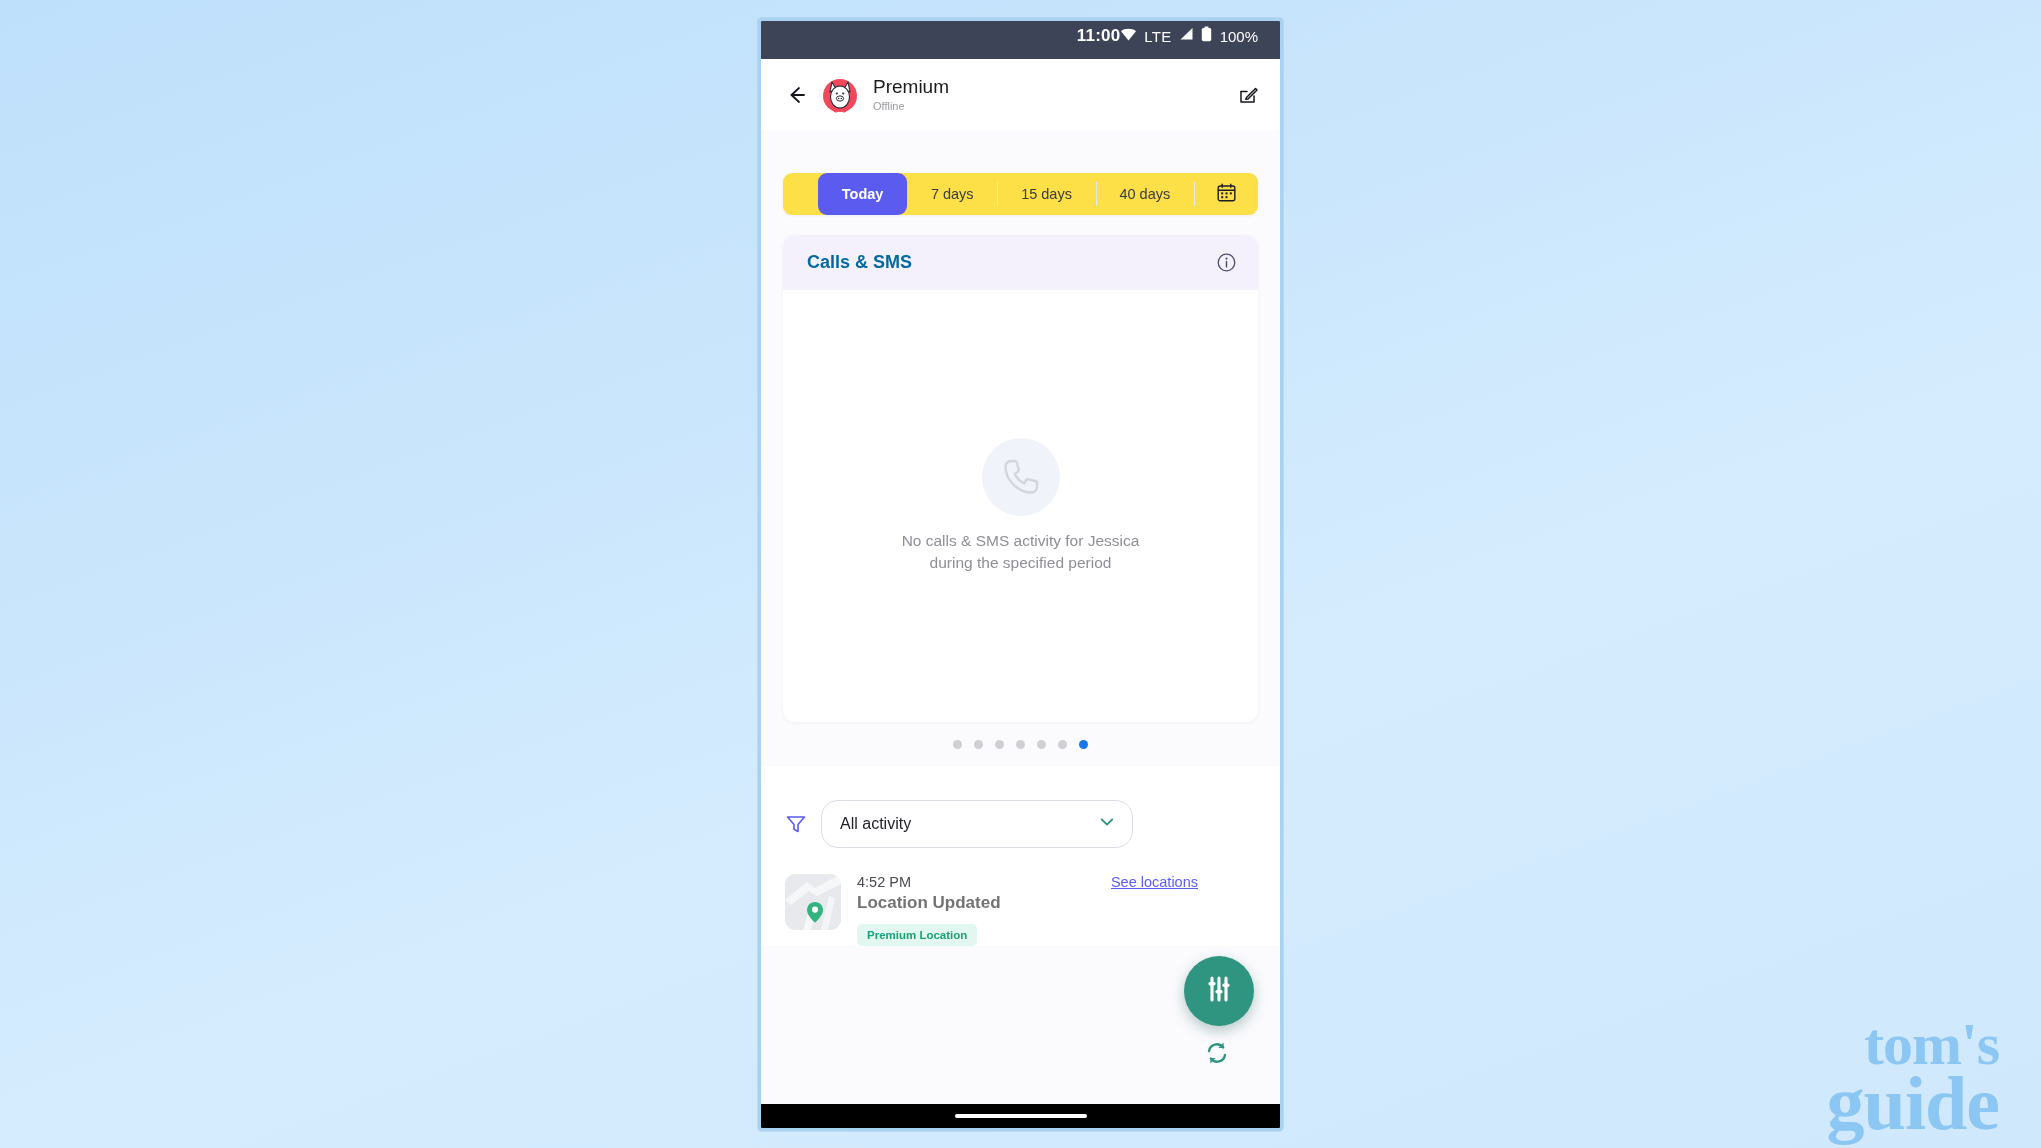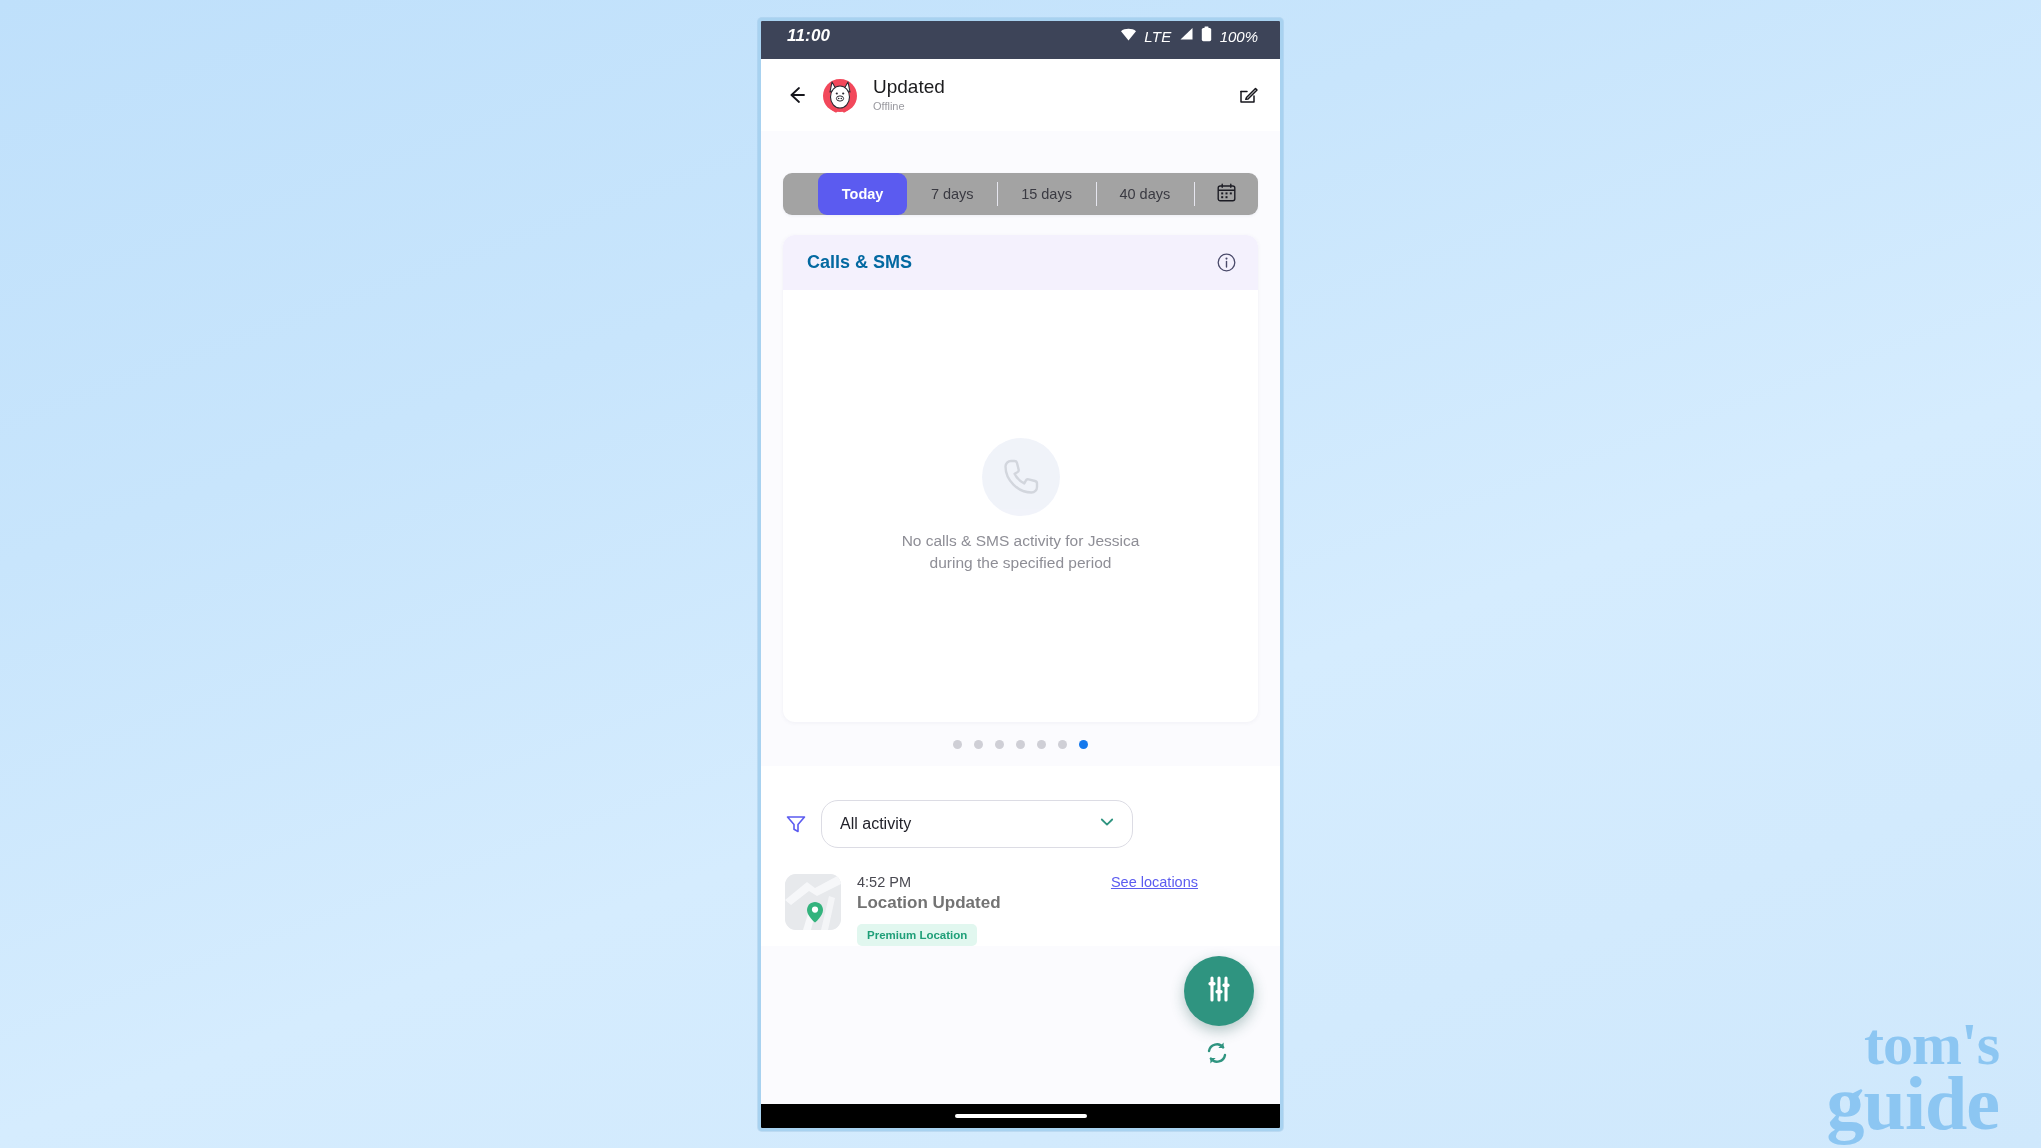--- a/index.html
+++ b/index.html
@@ -39,24 +39,23 @@
     box-shadow: 0 0 0 1px rgba(120,170,210,.25);
     display: flex; flex-direction: column;
   }
 
   
   .statusbar {
     height: 38px;
     background: #3d4458;
     color: #ffffff;
     display: flex; align-items: center;
-    justify-content: space-between;
+    justify-content: flex-end;
     padding: 0 22px 8px 26px;
     flex: 0 0 auto;
-    font-style: italic;
   }
   .statusbar .clock { font-size: 17px; font-weight: bold; letter-spacing: .2px; }
   .status-right { display: flex; align-items: center; gap: 7px; }
   .status-right .lte { font-size: 15px; font-weight: 500; letter-spacing: .3px;}
   .status-right .batt-pct { font-size: 15px; font-weight: 500; margin-left: 1px;}
 
   
   .app-header {
     flex: 0 0 auto;
     height: 72px;
@@ -82,21 +81,21 @@
     overflow: hidden;
     position: relative;
   }
 
   .spacer-top { height: 42px; }
 
   
   .tabs-wrap { padding: 0 22px; }
   .tabs {
     display: flex; align-items: stretch;
-    background: #a3a3a3;
+    background: #fde047;
     border-radius: 9px;
     height: 42px;
     box-shadow: 0 1px 3px rgba(60,70,120,.07);
     overflow: hidden;
     padding-left: 35px;
   }
   .tab {
     flex: 1 1 auto;
     display: flex; align-items: center; justify-content: center;
     font-size: 14.5px; color: #3a3a42;
@@ -279,21 +278,21 @@
         <circle cx="22.2" cy="17.5" r="1.1" fill="#2a2a33"></circle>
         <ellipse cx="19" cy="22.5" rx="3.6" ry="2.6" fill="#ffffff" stroke="#2a2a33" stroke-width="1"></ellipse>
         <circle cx="17.7" cy="22.5" r="0.8" fill="#2a2a33"></circle>
         <circle cx="20.3" cy="22.5" r="0.8" fill="#2a2a33"></circle>
         <path d="M6 22 C6 28 10 33 15 35" fill="none" stroke="#f2485b" stroke-width="3" stroke-linecap="round"></path>
         <path d="M32 22 C32 28 28 33 23 35" fill="none" stroke="#f2485b" stroke-width="3" stroke-linecap="round"></path>
       </svg>
     </span>
 
     <span class="name-block">
-      <div class="pname">Updated</div>
+      <div class="pname">Premium</div>
       <div class="pstatus">Offline</div>
     </span>
 
     <span class="edit-icon">
       <svg width="20" height="20" viewBox="0 0 20 20">
         <path d="M3 6.5 V17 H16 V11" fill="none" stroke="#16161c" stroke-width="1.5" stroke-linecap="round" stroke-linejoin="round"></path>
         <path d="M3 6.5 H9" fill="none" stroke="#16161c" stroke-width="1.5" stroke-linecap="round"></path>
         <path d="M8.5 12.5 L17.5 3.5 L19 5 L10 14 L7.8 14.3 Z" fill="none" stroke="#16161c" stroke-width="1.5" stroke-linejoin="round"></path>
       </svg>
     </span>

